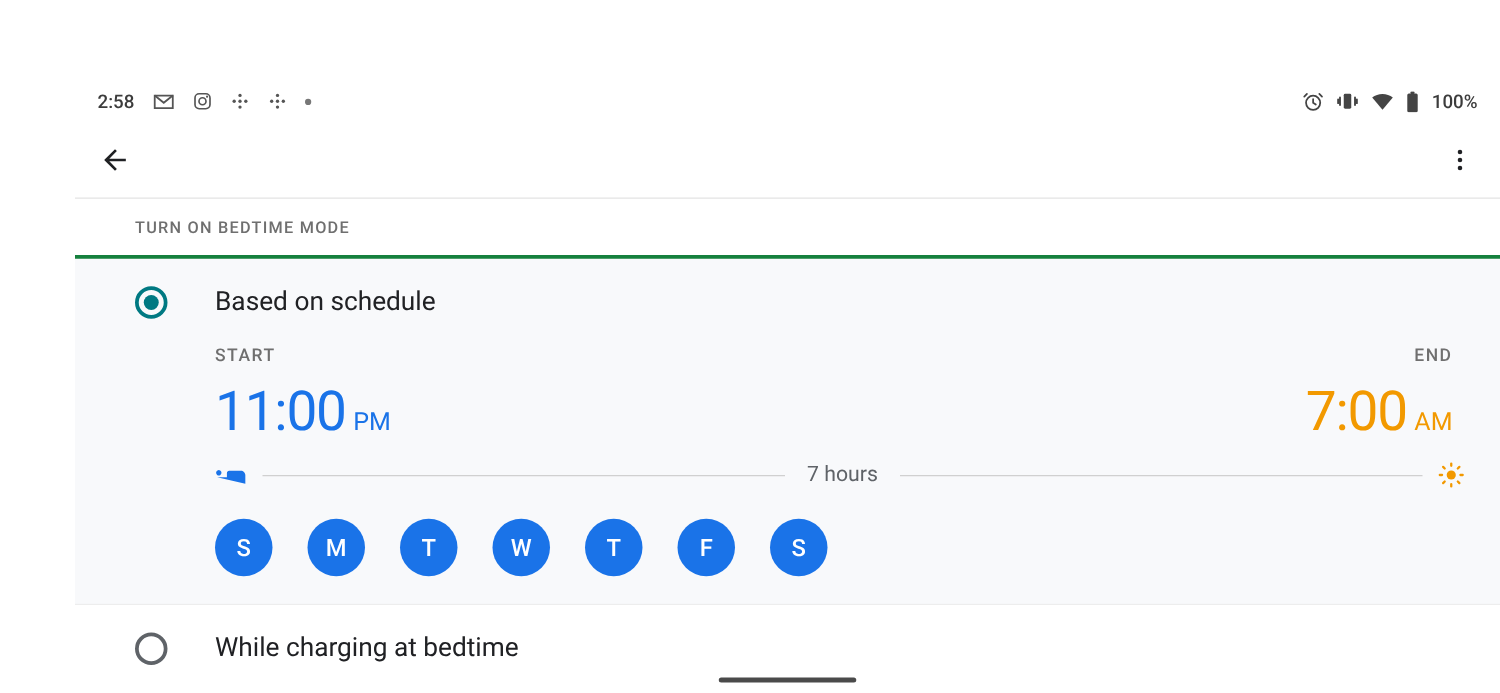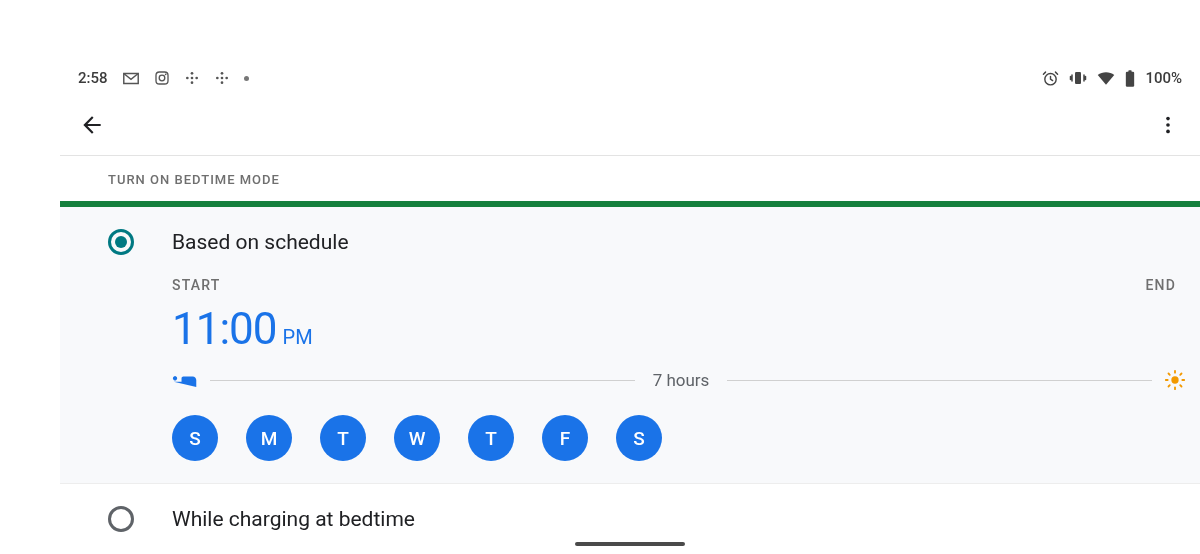--- a/index.html
+++ b/index.html
@@ -18,21 +18,21 @@
   
   .header { height: 62px; display: flex; align-items: center; padding: 0 18px; border-bottom: 1px solid #e3e3e3; }
   .back { width: 28px; height: 28px; display: flex; align-items: center; justify-content: center; cursor: pointer; }
   .title { font-size: 21px; font-weight: 500; color: #202124; margin-left: 34px; }
   .more { margin-left: auto; width: 28px; height: 28px; display: flex; align-items: center; justify-content: center; cursor: pointer; }
 
   
   .section-label { font-size: 13px; letter-spacing: 1px; color: #6f6f6f; font-weight: 500; padding: 16px 0 14px 48px; }
 
   
-  .option { padding: 22px 14px 22px 48px; border-top: 6px solid #15803d; }
+  .option { padding: 22px 28px 22px 48px; border-top: 3px solid #15803d; }
   .option.selected { background: #f8f9fb; }
   .option-head { display: flex; align-items: center; }
   .radio { width: 26px; height: 26px; border-radius: 50%; border: 3px solid #5f6368; display: flex; align-items: center; justify-content: center; flex-shrink: 0; cursor: pointer; }
   .radio.checked { border-color: #01796f; border-color: #0b7b80; border-color: #047d84; }
   .radio.checked .radio-dot { width: 12px; height: 12px; border-radius: 50%; background: #047d84; }
   .radio.checked { border-color: #0b8086; }
   .radio.checked { border-color: #007982; }
   .radio.checked { border-color: #08828a; }
   .radio.checked { border-color: #0b7c83; }
   .radio.checked { border-color: #0e8087; }
@@ -167,20 +167,24 @@
         <div class="times-row">
           <div class="time-block">
             <div class="time-label">START</div>
             <div class="time-value time-start">
               <span class="big">11:00</span>
               <span class="ampm">PM</span>
             </div>
           </div>
           <div class="time-block end">
             <div class="time-label">END</div>
+            <div class="time-value time-end">
+              <span class="big">7:00</span>
+              <span class="ampm">AM</span>
+            </div>
           </div>
         </div>
 
         <div class="duration-row">
           <span class="bed-icon">
             <svg width="26" height="18" viewBox="0 0 30 20">
                 <path d="M2 2v16M2 12h26v6M6 8a2.5 2.5 0 1 1 0-0.01zM11 12V8c0-1 1-2 2-2h11c2 0 4 2 4 4v2" fill="#1a73e8"></path>
               </svg>
           </span>
           <div class="line"></div>

